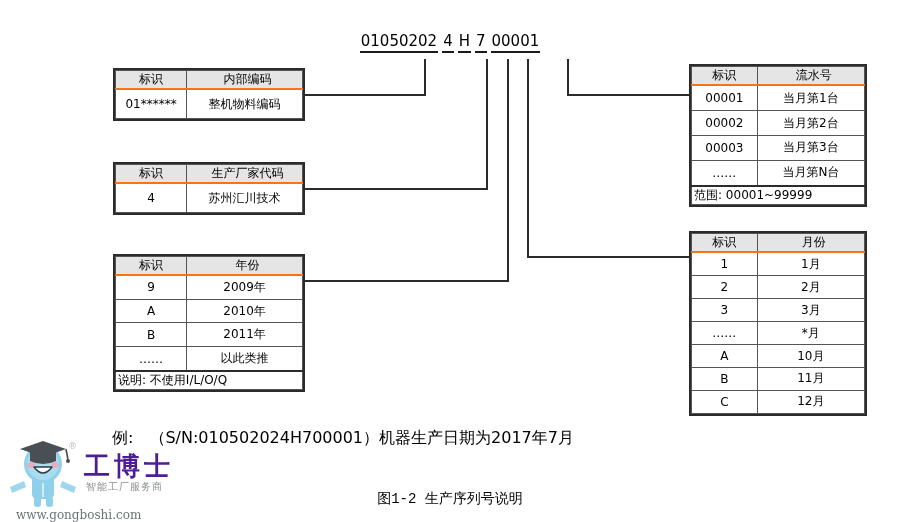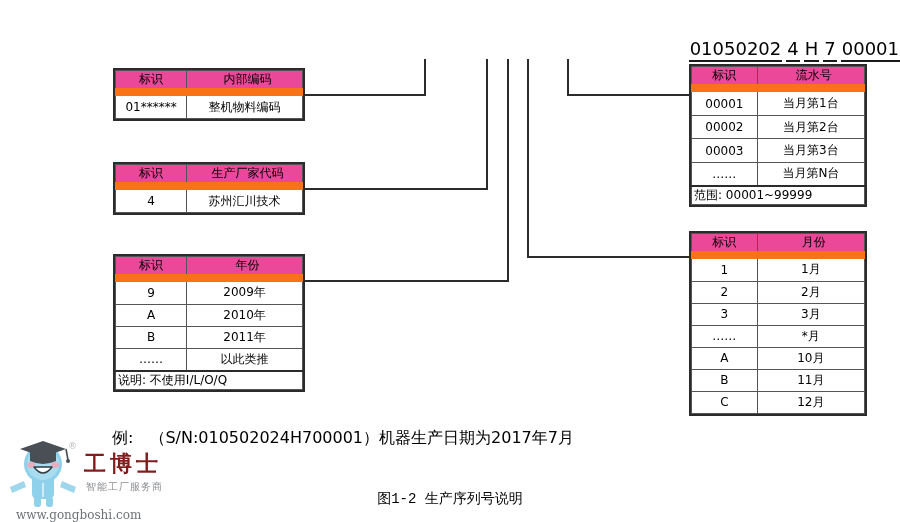--- a/index.html
+++ b/index.html
@@ -11,23 +11,23 @@
     background: #ffffff;
     font-family: "DejaVu Sans", "Liberation Sans", sans-serif;
     color: #000000;
     overflow: hidden;
   }
 
   
   #serial-number {
     position: absolute;
     left: 0; right: 0;
-    top: 38px;
-    text-align: right;
-    font-size: 18px;
+    top: 32px;
+    text-align: center;
+    font-size: 15px;
     letter-spacing: 0px;
     white-space: nowrap;
     font-family: "DejaVu Sans", "Liberation Sans", sans-serif;
   }
   #serial-number .seg {
     display: inline-block;
     border-bottom: 2px solid #1a1a1a;
     padding: 0 1px 1px 1px;
   }
   #serial-number .gap { display: inline-block; width: 4px; }
@@ -47,22 +47,22 @@
   }
   .spec-table td, .spec-table th {
     border: 1px solid #555555;
     text-align: center;
     font-weight: normal;
     font-size: 12px;
     padding: 0 2px;
     white-space: nowrap;
   }
   .spec-table thead td {
-    background: #ec4899;
-    border-bottom: 8px solid #f97316;
+    background: #e5e5e5;
+    border-bottom: 2px solid #f97316;
   }
   .spec-table .col-id { width: 38%; }
   .spec-table .col-desc { width: 62%; padding-left: 8px; }
   .spec-table tfoot td {
     border-top: 2px solid #2b2b2b;
     text-align: left;
   }
 
   
   #table-internal-code { left: 113px; top: 68px;  width: 192px; height: 53px; }
@@ -99,23 +99,23 @@
   #watermark {
     position: absolute;
     left: 6px;
     top: 437px;
     width: 176px;
     height: 82px;
   }
   #watermark .wm-text-main {
     position: absolute;
     left: 78px; top: 12px;
-    font-size: 22px;
+    font-size: 26px;
     font-weight: bold;
-    color: #7f1d1d;
+    color: #4c1d95;
     letter-spacing: 4px;
     font-family: "DejaVu Sans", "Liberation Sans", sans-serif;
   }
   #watermark .wm-text-sub {
     position: absolute;
     left: 80px; top: 43px;
     font-size: 10px;
     color: #8a8d91;
     letter-spacing: 1px;
   }

